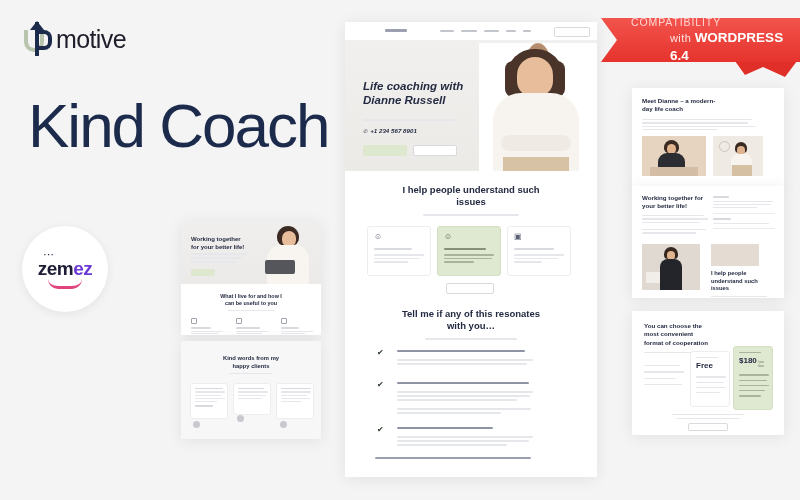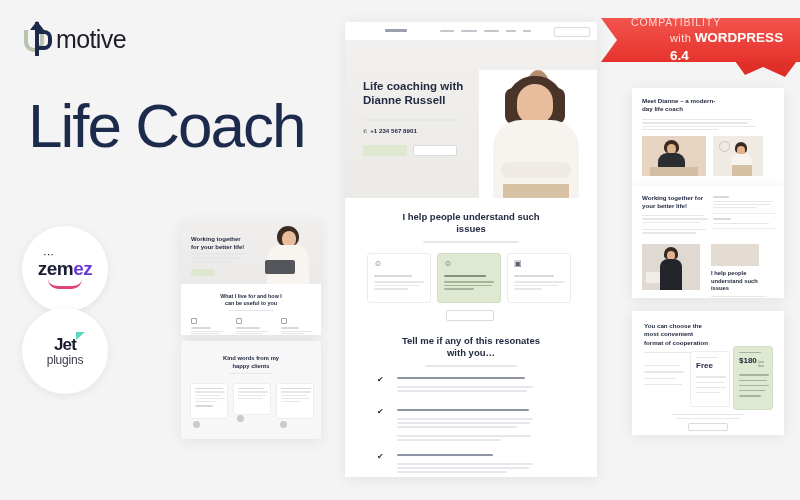--- a/index.html
+++ b/index.html
@@ -90,22 +90,23 @@
   .m-card { background: #fff; border: 1px solid #eceded; border-radius: 3px; }
   .m-card.green { background: #dfe9d2; border-color: #d2dfc2; }
 
   
   #left-mock-top { left: 181px; top: 222px; width: 140px; height: 113px; }
   #left-mock-bottom { left: 181px; top: 341px; width: 140px; height: 98px; }
 
   
   #center-mock { left: 345px; top: 22px; width: 252px; height: 455px; }
   .hero-bg {
-    position: relative; height: 157px;
+    position: relative; height: 130px;
     background: linear-gradient(180deg,#f2f0ee 0%,#eceae7 100%);
+    font-style: italic;
   }
   .hero-head {
     position: absolute; left: 18px; top: 38px; width: 105px;
     font-size: 11.5px; line-height: 1.25; font-weight: 700; color: #232a41;
   }
   .hero-photo {
     position: absolute; right: 0; bottom: 0; width: 118px; height: 128px;
     background:
       radial-gradient(ellipse at 50% 18%, #b58d6e 0 15%, transparent 16%),
       linear-gradient(180deg,#ffffff 0 100%);
@@ -150,39 +151,32 @@
 <div class="stage">
 
   <div class="brand-logo">
     <div class="logo-mark">
       <div class="logo-u"></div>
       <div class="logo-arrow"></div>
     </div>
     <div class="logo-word">motive</div>
   </div>
 
-  <div class="headline">Life Coach</div>
+  <div class="headline">Kind Coach</div>
 
   <div class="badges">
     <div class="badge">
       <div class="zemez-word">
         <span class="zemez-dots">···</span>
         <span>zem</span><span class="alt">ez</span>
         <span class="zemez-smile"></span>
       </div>
     </div>
 
 
-    <div class="badge">
-      <div class="jet-word">
-        <span>Jet</span>
-        <span class="jet-flag"></span>
-      </div>
-      <div class="jet-sub">plugins</div>
-    </div>
   </div>
 
   <div class="panel" id="left-mock-top">
     <div style="position:relative;height:62px;background:linear-gradient(180deg,#f1efee,#eceae8);">
       <div style="position:absolute;left:10px;top:14px;width:58px;font-size:6px;line-height:1.3;font-weight:700;color:#232a41;">Working together for your better life!</div>
       <div class="m-line lite" style="position:absolute;left:10px;top:31px;width:56px;height:1.6px;"></div>
       <div class="m-line lite" style="position:absolute;left:10px;top:35px;width:52px;height:1.6px;"></div>
       <div class="m-line lite" style="position:absolute;left:10px;top:39px;width:44px;height:1.6px;"></div>
       <div class="m-btn-green" style="position:absolute;left:10px;top:47px;width:24px;height:7px;"></div>
       <div style="position:absolute;right:4px;bottom:0;width:58px;height:60px;">

